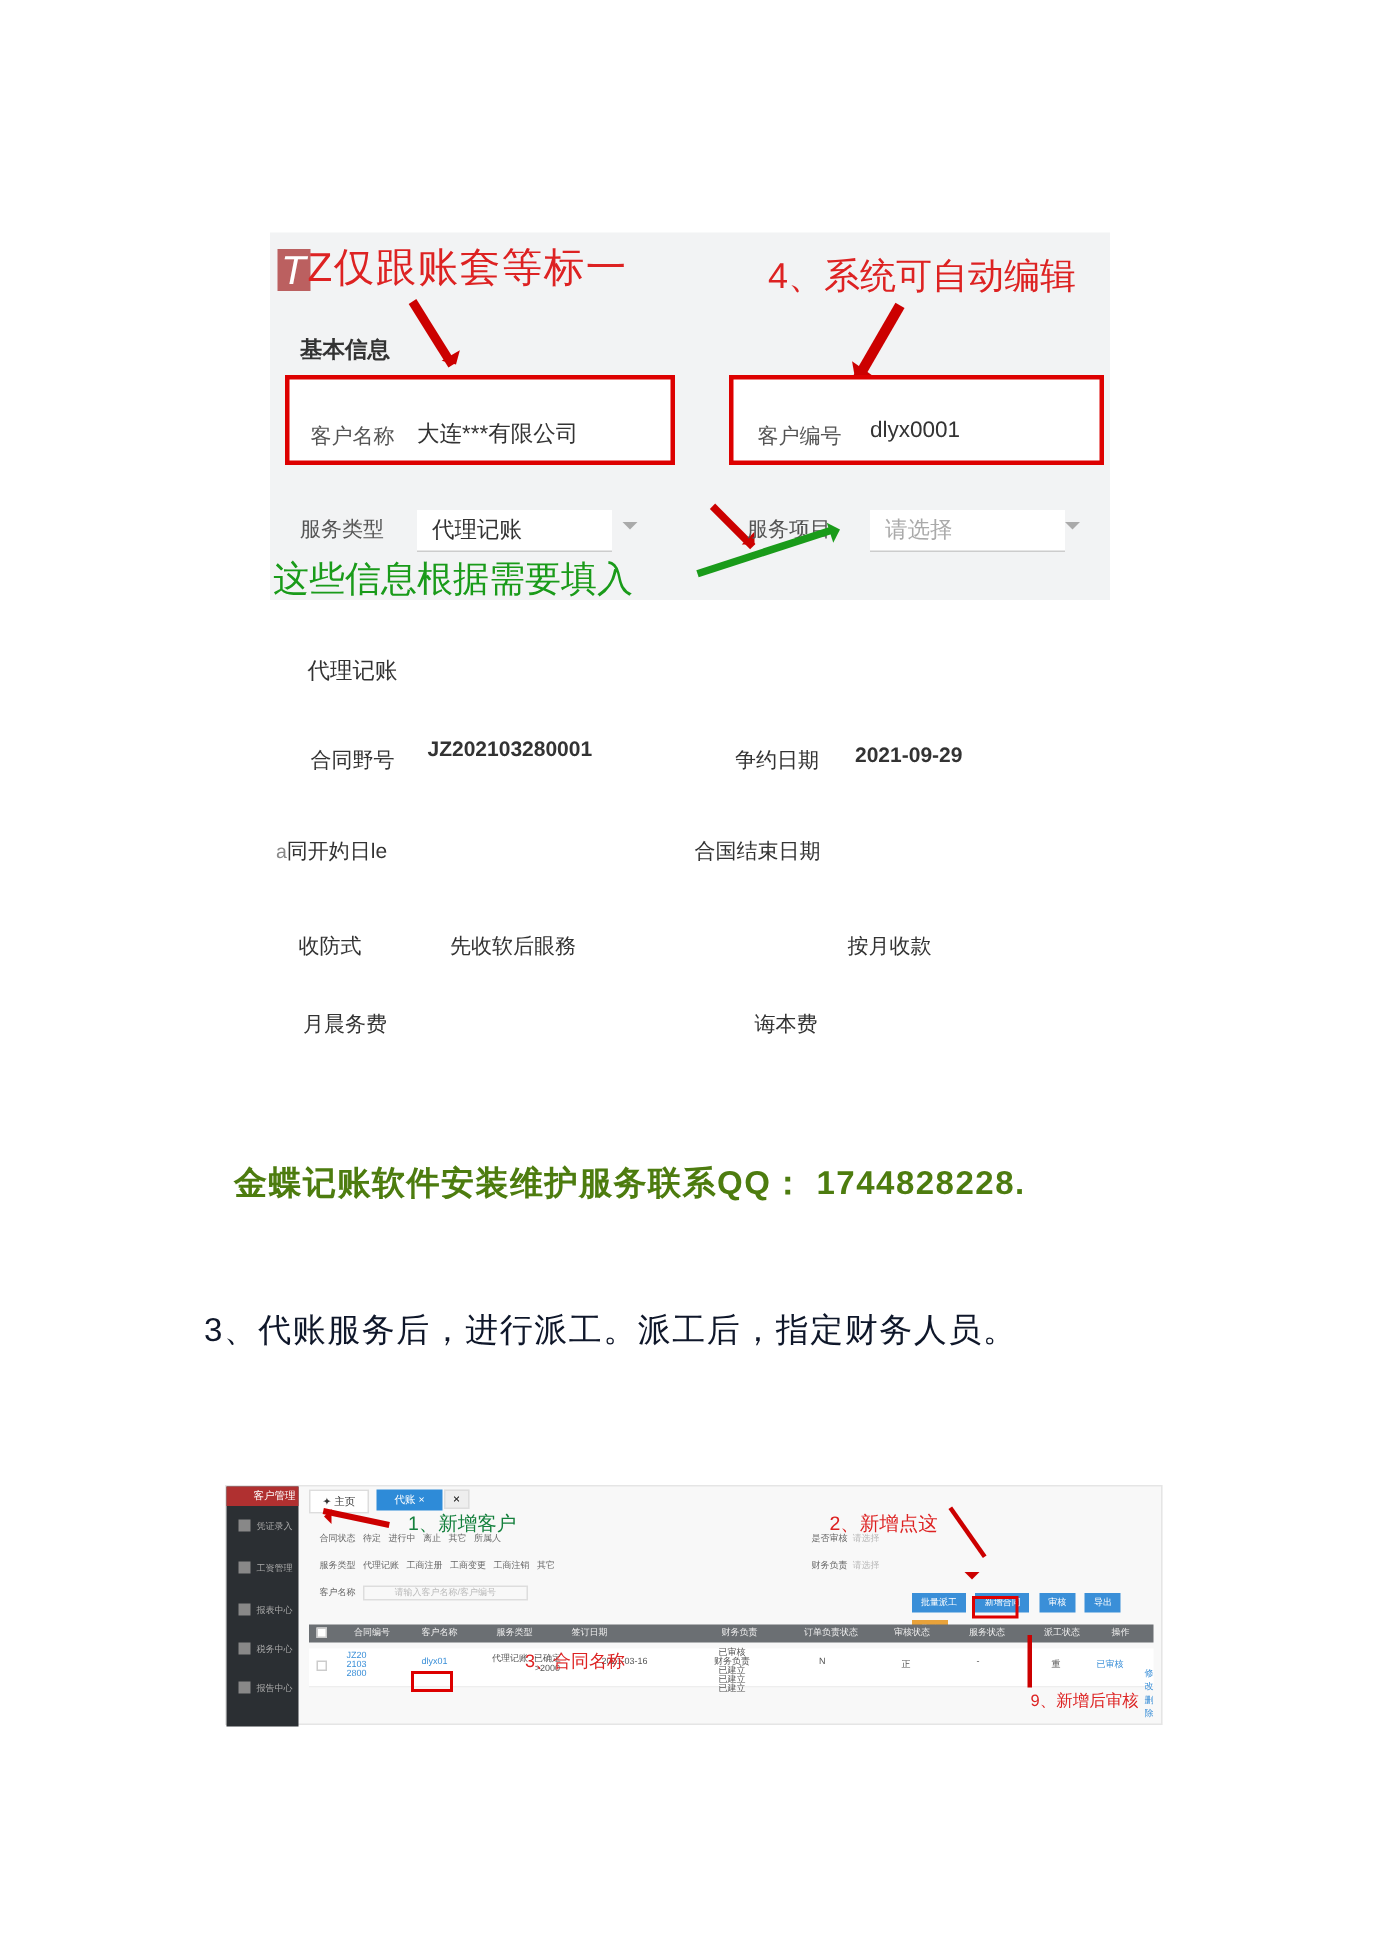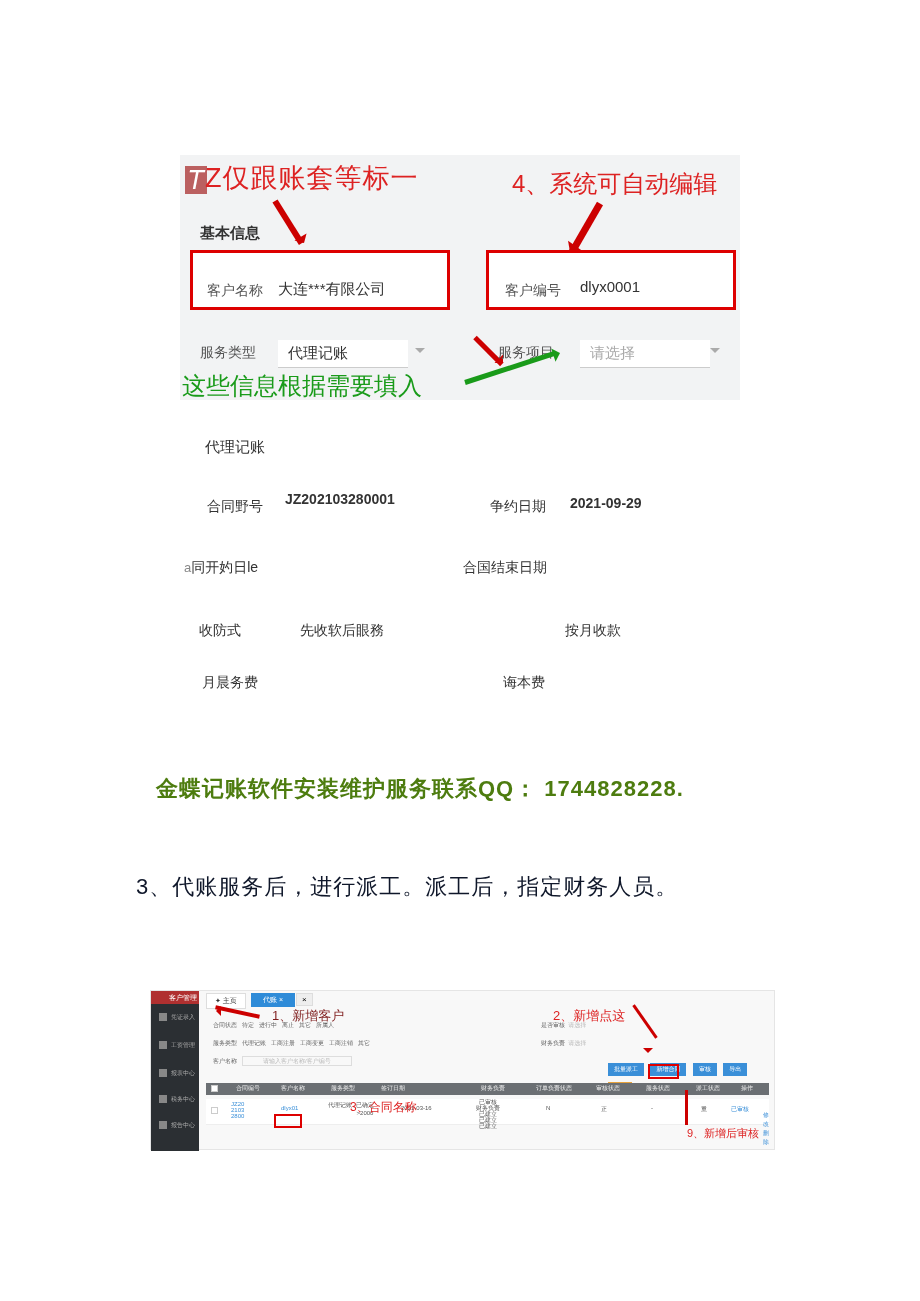--- a/index.html
+++ b/index.html
@@ -278,21 +278,21 @@
       position:absolute;left:100px;top:2px;
       font-size:7px;color:#fff;background:#2e8bd8;
       padding:2px 12px;
     }
     .tab-close{
       position:absolute;left:145px;top:2px;
       font-size:8px;background:#eee;padding:1px 5px;
       border:1px solid #ddd;
     }
 
-    .ann2-1{position:absolute;left:272px;top:1007px;font-size:13px;color:#7f1d1d;}
+    .ann2-1{position:absolute;left:272px;top:1007px;font-size:13px;color:#15803d;}
     .ann2-2{position:absolute;left:553px;top:1007px;font-size:13px;color:#d22;}
     .ann2-3{position:absolute;left:350px;top:1099px;font-size:12px;color:#d22;}
     .ann2-4{position:absolute;left:687px;top:1126px;font-size:11px;color:#d22;}
 
     .arr2-1{position:absolute;left:215px;top:1010px;}
     .arr2-1::before{content:"";position:absolute;width:45px;height:4px;background:#c00;transform:rotate(12deg);}
     .arr2-1::after{content:"";position:absolute;left:-4px;top:-4px;border:5px solid transparent;border-right-color:#c00;}
 
     .arr2-2{position:absolute;left:625px;top:1020px;}
     .arr2-2::before{content:"";position:absolute;width:40px;height:3px;background:#c00;transform:rotate(55deg);}

